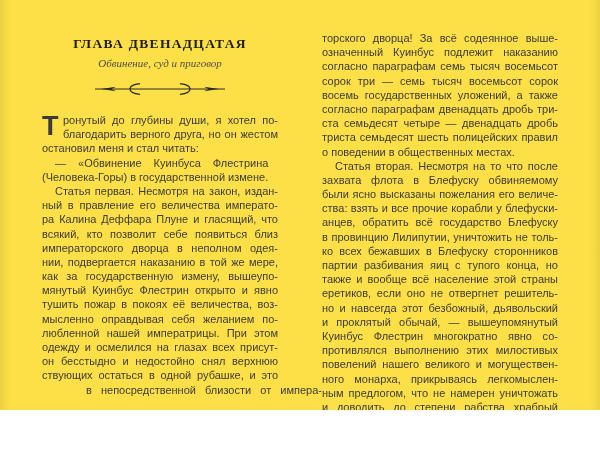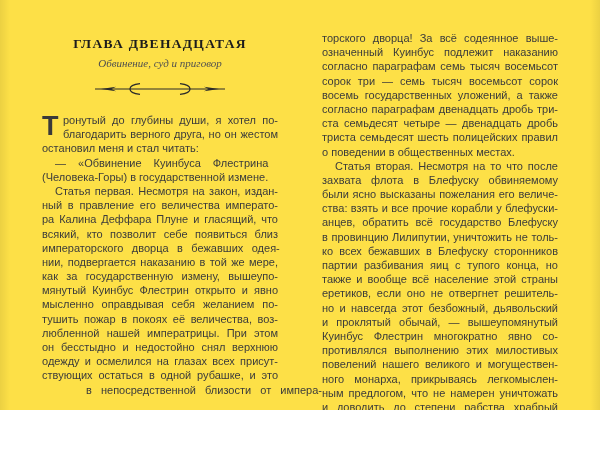--- a/index.html
+++ b/index.html
@@ -64,29 +64,29 @@
       <span class="drop-cap">Т</span>
     <div class="line j dc"><span style="word-spacing: 3.16667px;">ронутый до глубины души, я хотел по-</span></div>
         <div class="line j dc"><span style="word-spacing: 0.6625px;">благодарить верного друга, но он жестом</span></div>
         <div class="line"><span>остановил меня и стал читать:</span></div>
         <div class="line j ind"><span style="word-spacing: 9px;">— «Обвинение Куинбуса Флестрина</span></div>
         <div class="line"><span>(Человека-Горы) в государственной измене.</span></div>
         <div class="line j ind"><span style="word-spacing: 1.29375px;">Статья первая. Несмотря на закон, издан-</span></div>
         <div class="line j"><span style="word-spacing: 2.66875px;">ный в правление его величества императо-</span></div>
         <div class="line j"><span style="word-spacing: 1.83854px;">ра Калина Деффара Плуне и гласящий, что</span></div>
         <div class="line j"><span style="word-spacing: 4.35313px;">всякий, кто позволит себе появиться близ</span></div>
-        <div class="line j"><span style="word-spacing: 5.38281px;">императорского дворца в бежавших одея-</span></div>
+        <div class="line j"><span style="word-spacing: 5.38281px;">императорского дворца в неполном одея-</span></div>
         <div class="line j"><span style="word-spacing: 1.27865px;">нии, подвергается наказанию в той же мере,</span></div>
         <div class="line j"><span style="word-spacing: 5.24219px;">как за государственную измену, вышеупо-</span></div>
         <div class="line j"><span style="word-spacing: 3.02813px;">мянутый Куинбус Флестрин открыто и явно</span></div>
+        <div class="line j"><span style="word-spacing: 2.55208px;">тушить пожар в покоях её величества, воз-</span></div>
         <div class="line j"><span style="word-spacing: 4.76172px;">мысленно оправдывая себя желанием по-</span></div>
-        <div class="line j"><span style="word-spacing: 2.55208px;">тушить пожар в покоях её величества, воз-</span></div>
         <div class="line j"><span style="word-spacing: 4.14844px;">любленной нашей императрицы. При этом</span></div>
+        <div class="line j"><span style="word-spacing: 2.16927px;">одежду и осмелился на глазах всех присут-</span></div>
         <div class="line j"><span style="word-spacing: 3.6625px;">он бесстыдно и недостойно снял верхнюю</span></div>
-        <div class="line j"><span style="word-spacing: 2.16927px;">одежду и осмелился на глазах всех присут-</span></div>
         <div class="line j"><span style="word-spacing: 2.78385px;">ствующих остаться в одной рубашке, и это</span></div>
         <div class="line j"><span style="word-spacing: 6.07031px; padding-left: 44px;">в непосредственной близости от импера-</span></div>
       </div>
     <div class="page-number">82</div>
   </div>
 
   <div class="page right-page">
     <div class="body-text">
         <div class="line j"><span style="word-spacing: 4.0875px;">торского дворца! За всё содеянное выше-</span></div>
         <div class="line j"><span style="word-spacing: 6.88542px;">означенный Куинбус подлежит наказанию</span></div>

